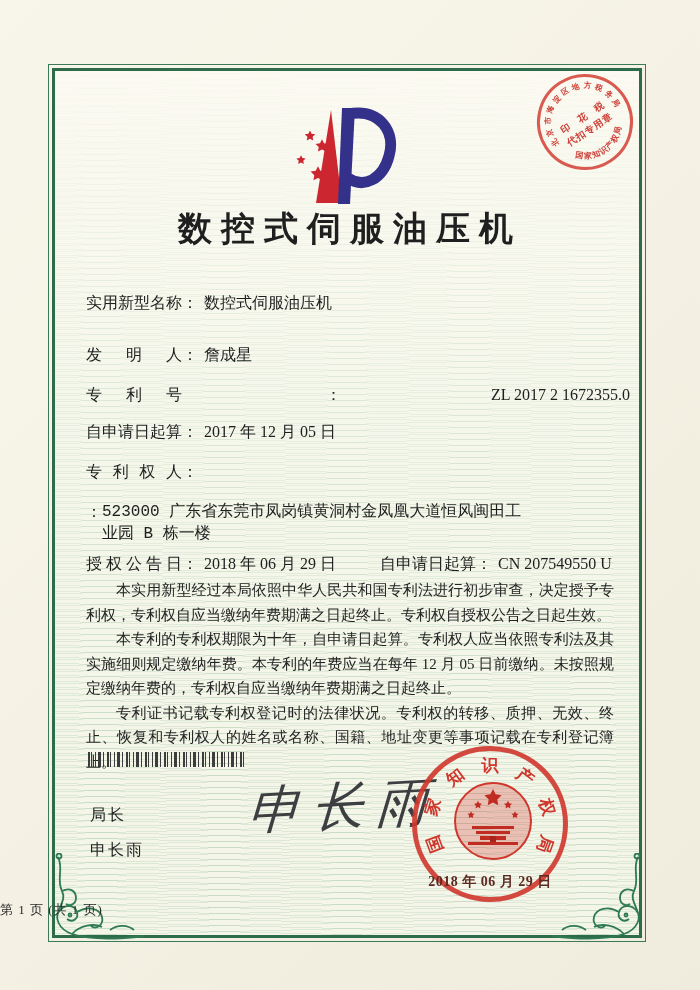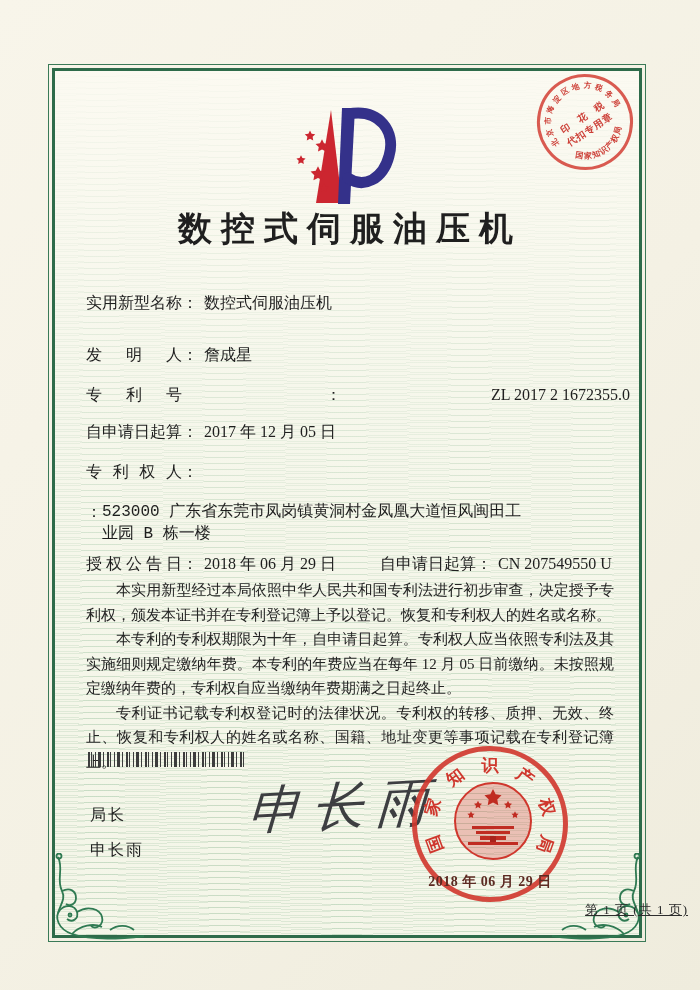--- a/index.html
+++ b/index.html
@@ -89,22 +89,22 @@
     border:3px solid rgba(210,62,52,0.85); border-radius:50%;
     transform:rotate(-33deg); color:#cd4038;
   }
   .tax-stamp .arc-ch { position:absolute; font-weight:700; color:#cd4038; }
   .ts-top .arc-ch { font-size:7.5px; }
   .ts-bottom .arc-ch { font-size:8px; }
   .ts-line1 { position:absolute; left:0; right:0; top:34px; text-align:center; font-size:9.5px; font-weight:700; letter-spacing:4px; text-indent:4px; }
   .ts-line2 { position:absolute; left:0; right:0; top:48px; text-align:center; font-size:9.5px; font-weight:700; letter-spacing:1px; }
   
   .footer {
-    position:absolute; left:0; right:12px; top:901px; text-align:right;
-    font-size:13px; color:#2c2c2c; letter-spacing:1px;text-decoration:underline;
+    position:absolute; left:0; right:12px; top:901px; text-align:left;
+    font-size:13px; color:#2c2c2c; letter-spacing:1px;
   }
   .flourish { position:absolute; width:95px; height:90px; }
   .flourish.left { left:50px; top:853px; }
   .flourish.right { left:551px; top:853px; transform:scaleX(-1); }
 </style>
 </head>
 <body>
 
 <div class="page">
 
@@ -165,21 +165,21 @@
       <span class="val">2018 年 06 月 29 日</span>
       <span class="grp2">
         <span>自申请日起算</span>
           <span class="colon">：</span>
         <span class="val">CN 207549550 U</span>
       </span>
     </div>
   </div>
 
   <div class="body-text">
-    <p>本实用新型经过本局依照中华人民共和国专利法进行初步审查，决定授予专利权，颁发本证书并在专利登记簿上予以登记。恢复和专利权人的姓名或名称。</p>
+    <p>本实用新型经过本局依照中华人民共和国专利法进行初步审查，决定授予专利权，专利权自应当缴纳年费期满之日起终止。专利权自授权公告之日起生效。</p>
     <p>本专利的专利权期限为十年，自申请日起算。专利权人应当依照专利法及其实施细则规定缴纳年费。本专利的年费应当在每年 12 月 05 日前缴纳。未按照规定缴纳年费的，专利权自应当缴纳年费期满之日起终止。</p>
     <p>专利证书记载专利权登记时的法律状况。专利权的转移、质押、无效、终止、恢复和专利权人的姓名或名称、国籍、地址变更等事项记载在专利登记簿上。</p>
   </div>
 
   <div class="barcode"></div>
 
   <div class="sig-labels">
     <div>局长</div>
     <div>申长雨</div>
   </div>

